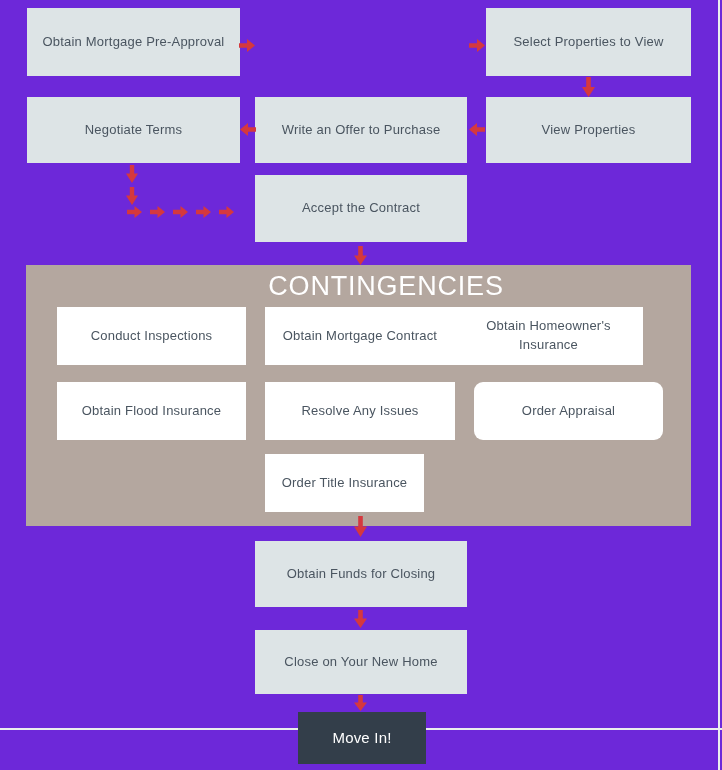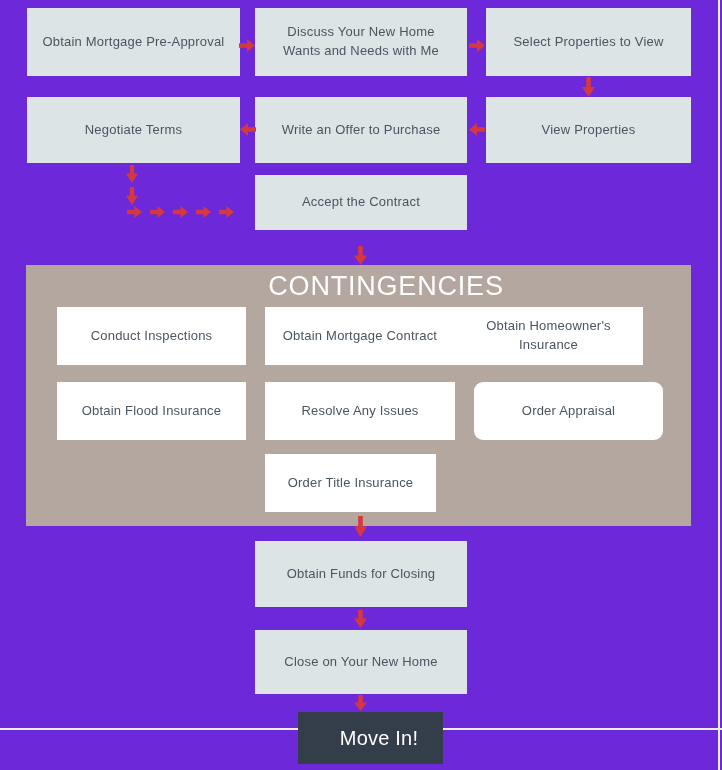--- a/index.html
+++ b/index.html
@@ -21,39 +21,36 @@
     position:absolute;left:26px;top:269px;width:720px;height:34px;
     display:flex;align-items:center;justify-content:center;
     color:var(--title_text,#ffffff);font-size:27px;letter-spacing:.8px;
     font-weight:400;z-index:2;
   }
   .cont-box{
     background:var(--contingency_box_bg,#ffffff);
   }
   .final-box{
     background:var(--final_box_bg,#333e4a);
-    color:var(--final_box_text,#ffffff);font-size:20px;padding-left:17px;
+    color:var(--final_box_text,#ffffff);font-size:15px;
   }
   .arrow{position:absolute;z-index:3;display:block;}
   .arrow svg{display:block;width:100%;height:100%;}
   .arrow path{fill:var(--arrow_red,#d5383e);}
 </style>
 </head>
 <body>
 
 <div id="canvas">
 
   <div class="edge" style="left:718px;top:0;width:2px;height:770px;"></div>
   <div class="edge" style="left:0;top:728px;width:722px;height:2px;"></div>
 
   <div class="box" style="left:27px;top:8px;width:213px;height:68px;">
     <span>Obtain Mortgage Pre-Approval</span>
-  </div>
-  <div class="box" style="left:255px;top:8px;width:212px;height:68px;padding:0 18px;box-sizing:border-box;">
-    <span>Discuss Your New Home Wants and Needs with Me</span>
   </div>
   <div class="box" style="left:486px;top:8px;width:205px;height:68px;">
     <span>Select Properties to View</span>
   </div>
 
   <span class="arrow" style="left:239px;top:39px;width:16px;height:13px;">
     <svg viewBox="0 0 16 13">
         <path d="M0 4.2 H8 V0 L16 6.5 L8 13 V8.8 H0 Z"></path>
       </svg>
   </span>
@@ -118,21 +115,21 @@
     <svg viewBox="0 0 15 12">
         <path d="M0 3.8 H7.5 V0 L15 6 L7.5 12 V8.2 H0 Z"></path>
       </svg>
   </span>
   <span class="arrow" style="left:219px;top:206px;width:15px;height:12px;">
     <svg viewBox="0 0 15 12">
         <path d="M0 3.8 H7.5 V0 L15 6 L7.5 12 V8.2 H0 Z"></path>
       </svg>
   </span>
 
-  <div class="box" style="left:255px;top:175px;width:212px;height:55px;">
+  <div class="box" style="left:255px;top:175px;width:212px;height:67px;">
     <span>Accept the Contract</span>
   </div>
   <span class="arrow" style="left:354px;top:246px;width:13px;height:19px;">
     <svg viewBox="0 0 13 19">
         <path d="M4.2 0 H8.8 V9.5 H13 L6.5 19 L0 9.5 H4.2 Z"></path>
       </svg>
   </span>
 
   <div class="cont-panel" style="left:26px;top:265px;width:665px;height:261px;"></div>
   <div class="cont-title">CONTINGENCIES</div>
@@ -148,21 +145,21 @@
   </div>
   <div class="box cont-box" style="left:57px;top:382px;width:189px;height:58px;">
     <span>Obtain Flood Insurance</span>
   </div>
   <div class="box cont-box" style="left:265px;top:382px;width:190px;height:58px;">
     <span>Resolve Any Issues</span>
   </div>
   <div class="box cont-box" style="left:474px;top:382px;width:189px;height:58px;border-radius:9px;">
     <span>Order Appraisal</span>
   </div>
-  <div class="box cont-box" style="left:265px;top:454px;width:171px;height:58px;">
+  <div class="box cont-box" style="left:265px;top:454px;width:159px;height:58px;">
     <span>Order Title Insurance</span>
   </div>
 
   <span class="arrow" style="left:354px;top:516px;width:13px;height:21px;">
     <svg viewBox="0 0 13 21">
         <path d="M4.2 0 H8.8 V10.5 H13 L6.5 21 L0 10.5 H4.2 Z"></path>
       </svg>
   </span>
 
   <div class="box" style="left:255px;top:541px;width:212px;height:66px;">

